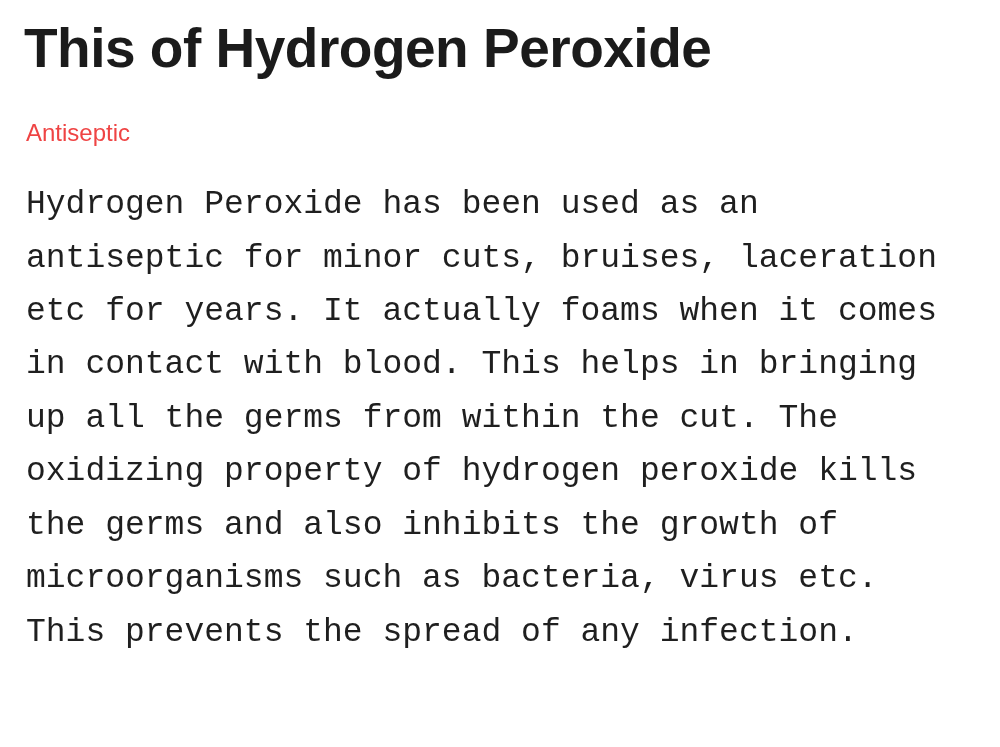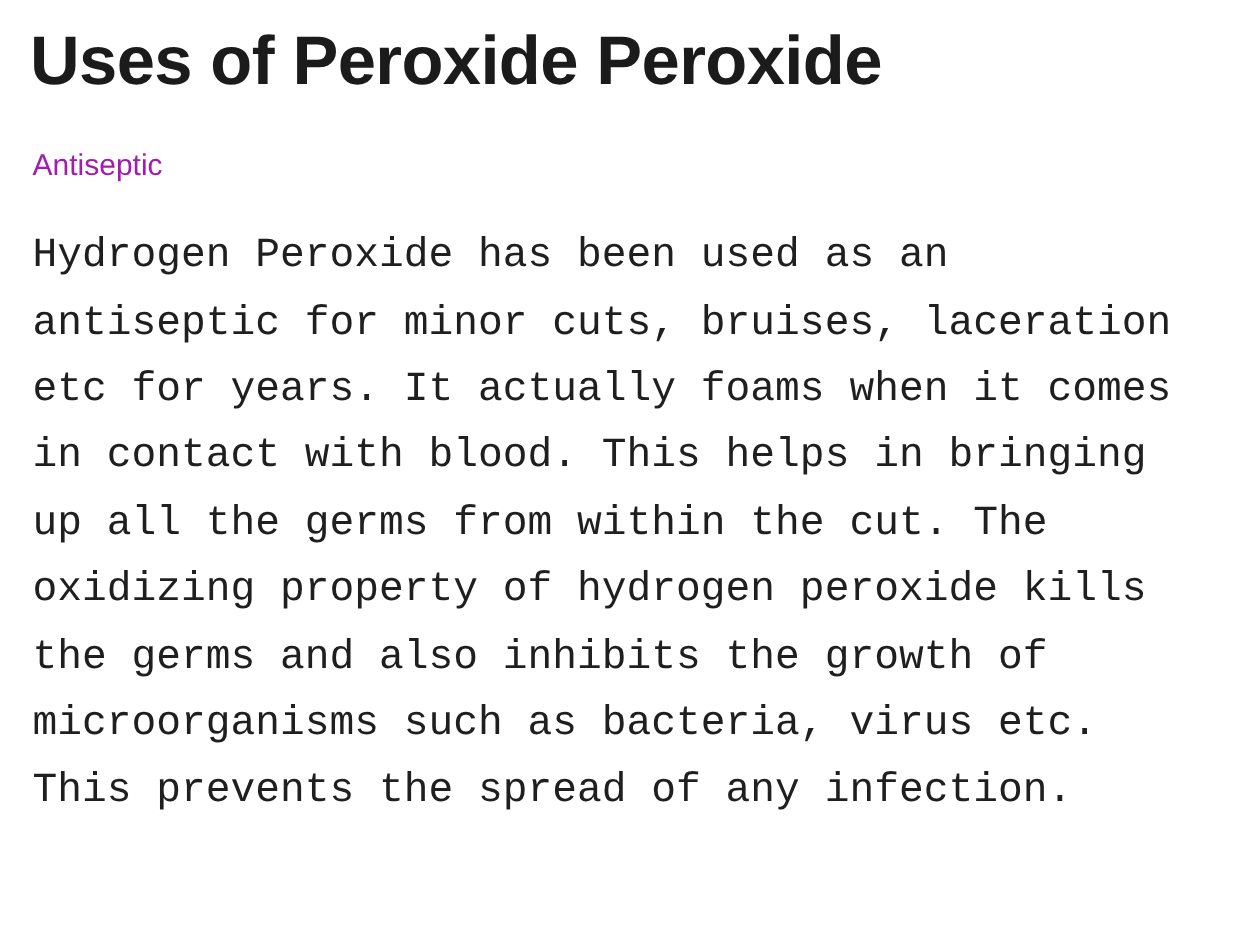--- a/index.html
+++ b/index.html
@@ -27,33 +27,33 @@
     line-height: 1.18;
     color: #1b1b1b;
     letter-spacing: -0.5px;
     margin: 0 0 0 0;
   }
   .doc-subtitle {
     font-family: "Liberation Sans", sans-serif;
     font-weight: normal;
     font-size: 24px;
     line-height: 1.3;
-    color: #a21caf;
+    color: #ef4444;
     margin: 36px 0 0 2px;
   }
   .doc-body {
     font-family: Liberation Mono, monospace;
     font-size: 33px;
     line-height: 1.62;
     color: #1f1f1f;
     margin: 30px 0 0 2px;
     max-width: 950px;
     text-align: left;
   }
 </style>
 </head>
 <body>
 
 <div class="page">
-  <h1 class="doc-title">Uses of Peroxide Peroxide</h1>
+  <h1 class="doc-title">This of Hydrogen Peroxide</h1>
   <div class="doc-subtitle">Antiseptic</div>
   <p class="doc-body">Hydrogen Peroxide has been used as an antiseptic for minor cuts, bruises, laceration etc for years. It actually foams when it comes in contact with blood. This helps in bringing up all the germs from within the cut. The oxidizing property of hydrogen peroxide kills the germs and also inhibits the growth of microorganisms such as bacteria, virus etc. This prevents the spread of any infection.</p>
 </div>
 
 </body></html>

